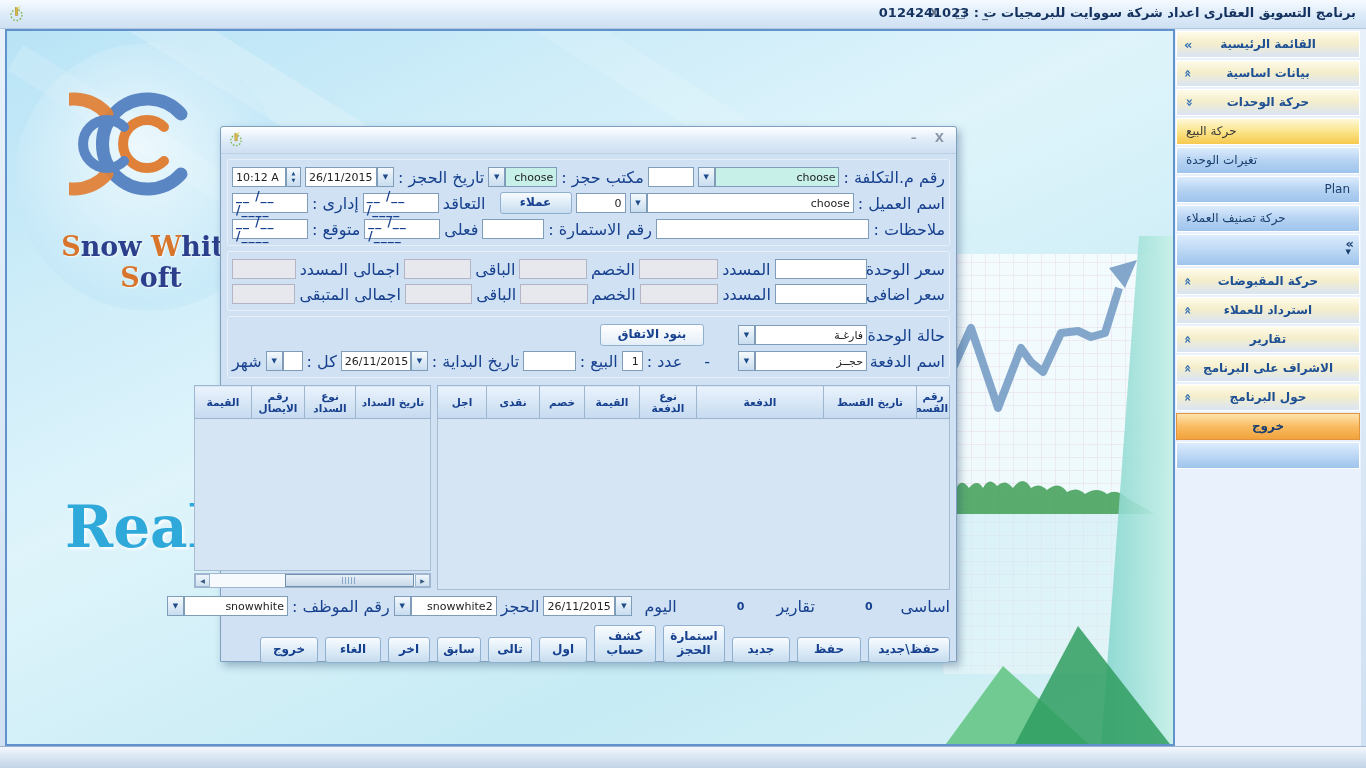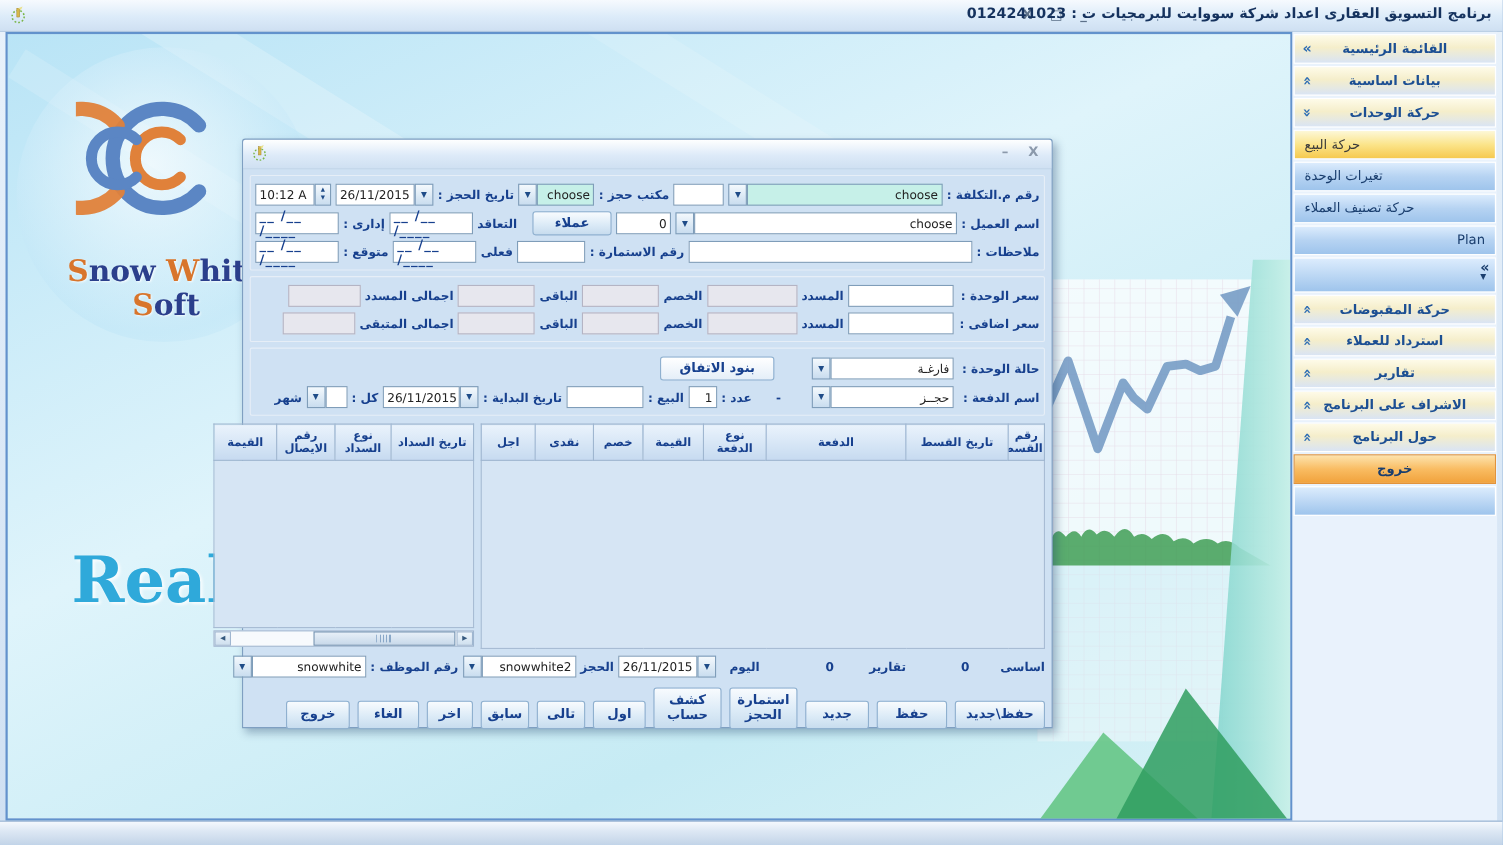--- a/index.html
+++ b/index.html
@@ -46,21 +46,21 @@
 
   
   .dlg{position:absolute;left:215px;top:97px;width:735px;height:534px;background:#cfe1f3;
     border:1px solid #7f9fc1;border-radius:3px 3px 0 0;box-shadow:3px 4px 8px rgba(30,60,100,0.35);}
   .dlg-tb{height:26px;background:linear-gradient(#feffff,#ddeaf8 55%,#cfe0f2);border-bottom:1px solid #bcd0e4;border-radius:3px 3px 0 0;position:relative;}
   .dlg-ctl{position:absolute;right:12px;top:4px;display:flex;gap:18px;color:#8b99ab;font-weight:bold;font-size:12px;}
   .dlgicon{position:absolute;left:7px;top:4px;}
   .dlg-body{position:absolute;top:27px;left:6px;right:6px;bottom:4px;direction:rtl;}
 
   .fr{display:flex;align-items:center;gap:4px;margin-top:5px;}
-  .lbl{font-size:11px;font-weight:bold;color:#17408e;white-space:nowrap;}
+  .lbl{font-size:16px;font-weight:normal;color:#17408e;white-space:nowrap;}
   .inp{background:#fff;border:1px solid #7f9db9;height:20px;box-sizing:border-box;font-size:11px;padding:0 3px;display:flex;align-items:center;color:#222;}
   .inp.gray{background:#e7e7ee;border-color:#b4b4c4;}
   .inp.cyan{background:#c6f0e8;}
   .inp.rt{direction:ltr;justify-content:flex-end;}
   .inp.mask{direction:ltr;justify-content:center;font-weight:bold;color:#17408e;letter-spacing:1px;font-size:12px;}
   .combo{display:flex;direction:rtl;}
   .drop{width:17px;height:20px;box-sizing:border-box;background:linear-gradient(#f4f9fd,#c9ddef);border:1px solid #7f9db9;
     display:flex;align-items:center;justify-content:center;font-size:7px;color:#1f4c88;}
   .dtp{display:flex;direction:ltr;}
   .dtp .inp{direction:ltr;justify-content:flex-start;}
@@ -163,22 +163,22 @@
       <div class="sb sb-h">
         <span class="chev down">»</span>
         <span>بيانات اساسية</span>
       </div>
       <div class="sb sb-h">
         <span class="chev up">»</span>
         <span>حركة الوحدات</span>
       </div>
       <div class="sb sb-i active">حركة البيع</div>
       <div class="sb sb-i">تغيرات الوحدة</div>
+      <div class="sb sb-i plan">Plan</div>
       <div class="sb sb-i">حركة تصنيف العملاء</div>
-      <div class="sb sb-i plan">Plan</div>
       <div class="sb sb-collapse">
         <span class="c1">»</span>
         <span class="c2">▼</span>
       </div>
       <div class="sb sb-h">
         <span class="chev down">»</span>
         <span>حركة المقبوضات</span>
       </div>
       <div class="sb sb-h">
         <span class="chev down">»</span>

